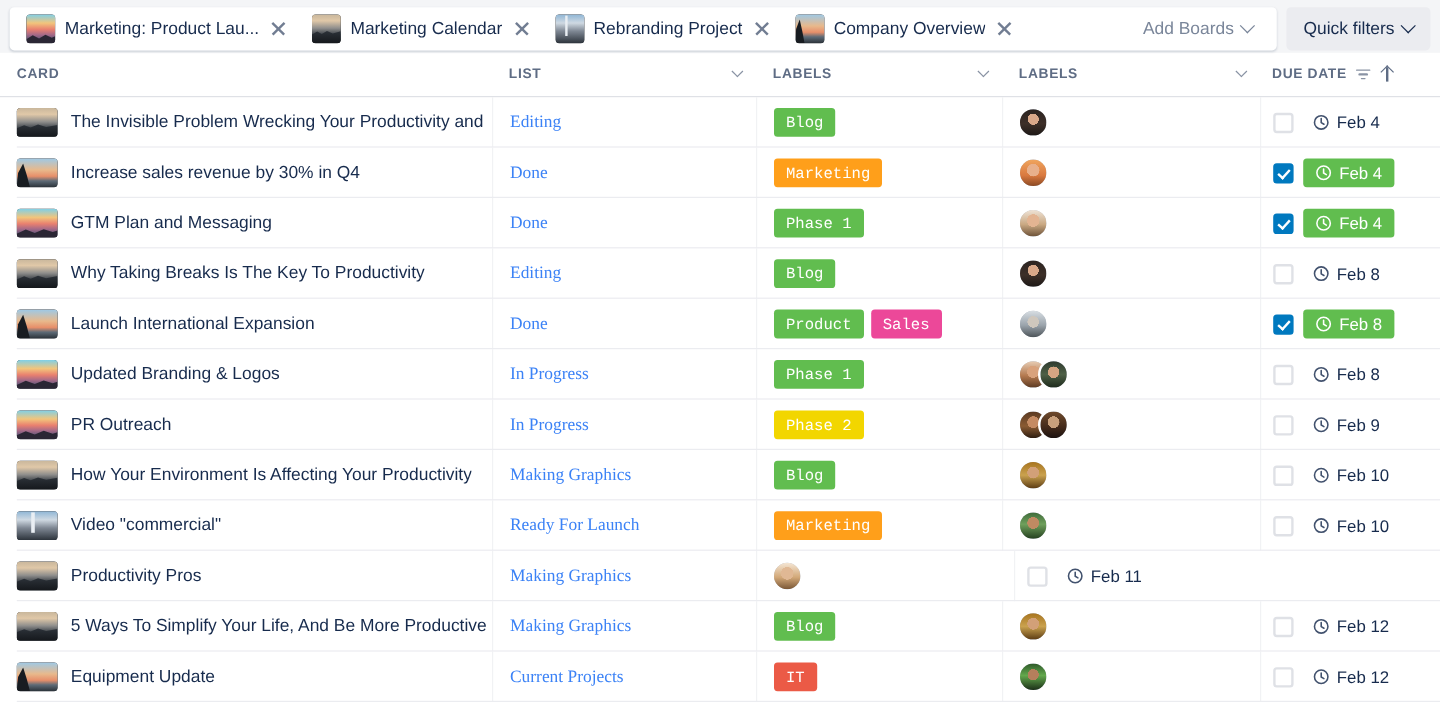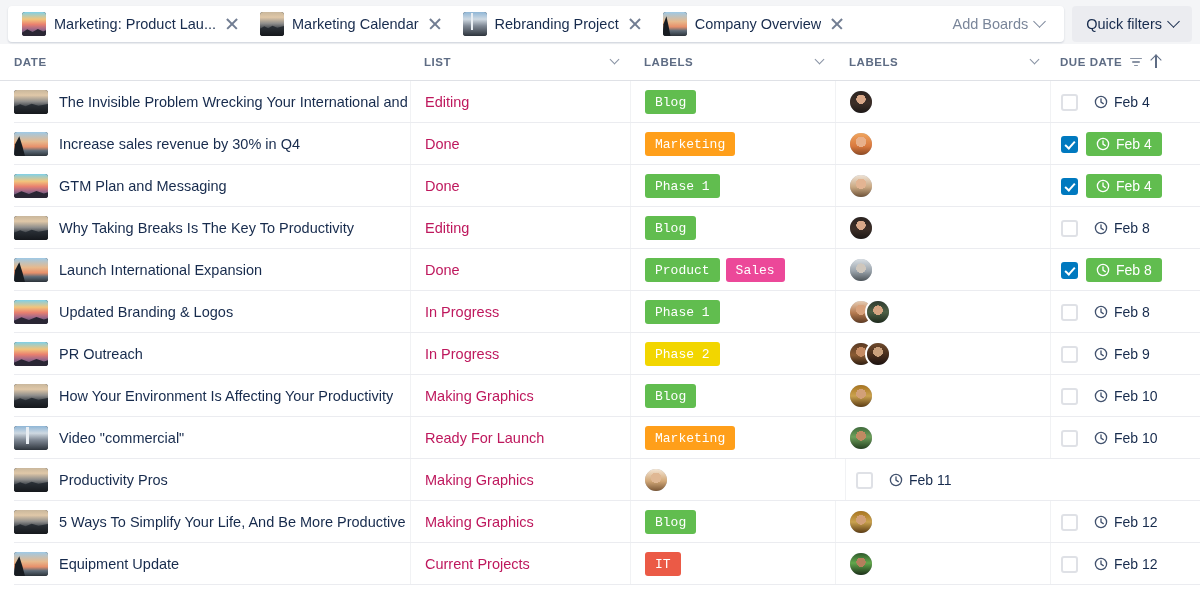--- a/index.html
+++ b/index.html
@@ -212,21 +212,21 @@
     overflow: hidden;
     position: relative;
     background: #2b2f35;
   }
   .card-title {
     font-size: 14.5px;
     color: #172b4d;
     white-space: nowrap;
     overflow: hidden;
   }
-  .list-text { font-size: 14.5px; color: #be185d; white-space: nowrap; }
+  .list-text { font-size: 14.5px; color: #3b82f6; white-space: nowrap; font-family: Liberation Serif, serif; }
 
   .labels-cell { gap: 6px; font-family: Liberation Mono, monospace; }
   .label-chip {
     height: 24px;
     display: inline-flex;
     align-items: center;
     padding: 0 10px;
     border-radius: 3px;
     font-size: 13px;
     color: #fff;
@@ -372,21 +372,21 @@
     </div>
   <div class="quickfilters-panel">
     <span>Quick filters</span>
     <span class="chev"></span>
   </div>
 </div>
 
 <div class="table">
   <div class="thead" id="thead">
       <div class="th col-card">
-        <span>DATE</span>
+        <span>CARD</span>
       </div>
       <div class="th col-list">
         <span>LIST</span>
         <span class="chev small hchev"></span>
       </div>
       <div class="th col-labels">
         <span>LABELS</span>
         <span class="chev small hchev"></span>
       </div>
       <div class="th col-mem">
@@ -402,21 +402,21 @@
         </span>
         <span class="sort-arrow"></span>
       </div>
     </div>
   <div id="tbody">
       <div class="row">
         <div class="cell card-cell col-card">
           <span class="card-thumb">
             <span class="art sunset-a"></span>
           </span>
-          <span class="card-title">The Invisible Problem Wrecking Your International and</span>
+          <span class="card-title">The Invisible Problem Wrecking Your Productivity and</span>
         </div>
         <div class="cell bordered col-list">
           <span class="list-text">Editing</span>
         </div>
         <div class="cell bordered labels-cell col-labels">
           <span class="label-chip" style="background:#61bd4f">Blog</span>
         </div>
         <div class="cell bordered members-cell col-mem">
           <span class="avatars">
             <span class="avatar">

